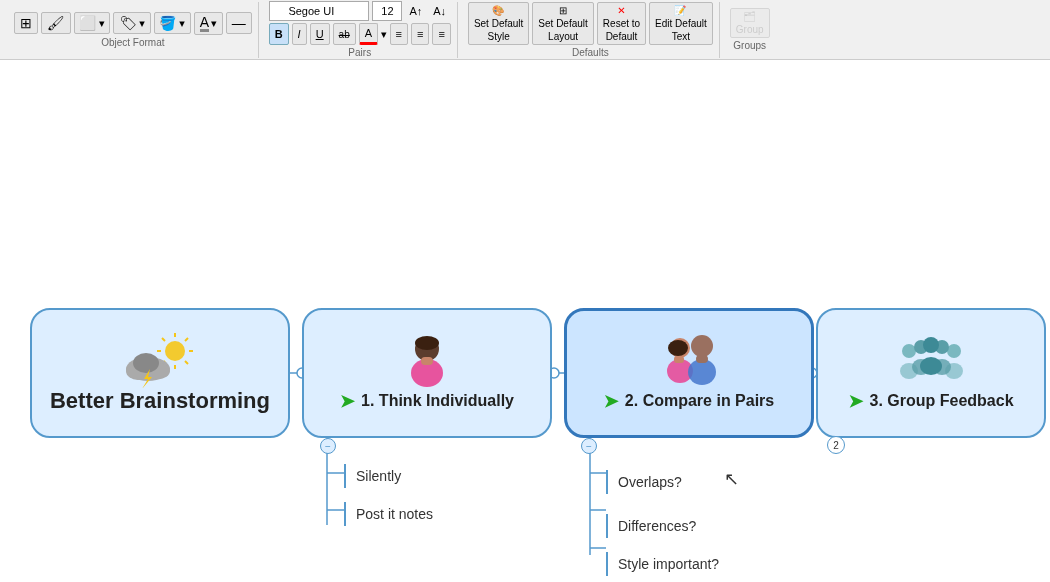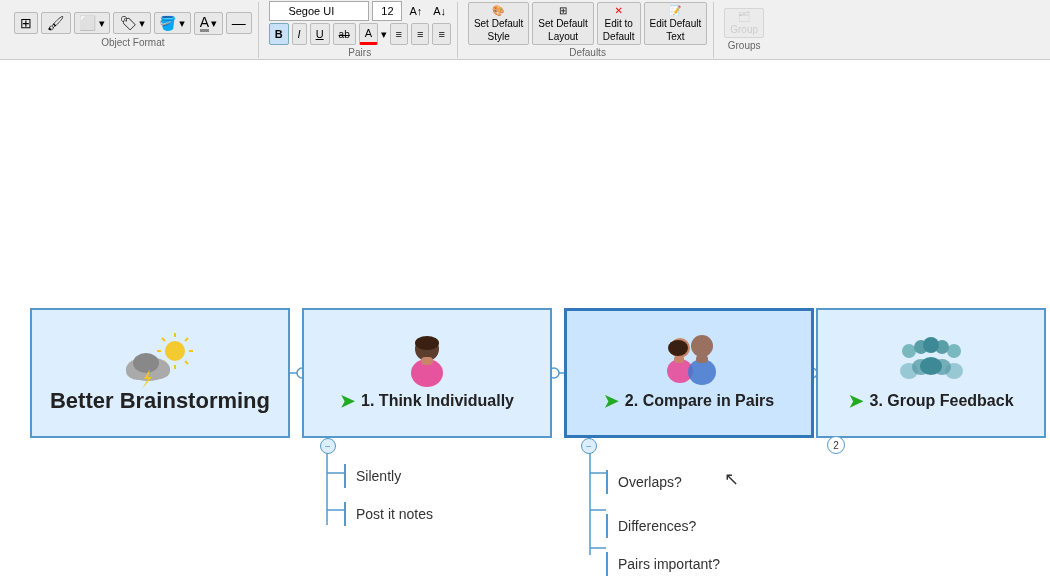--- a/index.html
+++ b/index.html
@@ -82,21 +82,21 @@
       width: 1050px;
       height: 522px;
       position: relative;
     }
 
     
     .node {
       position: absolute;
       background: #ddeeff;
       border: 2px solid #5599cc;
-      border-radius: 0;
+      border-radius: 20px;
       display: flex;
       flex-direction: column;
       align-items: center;
       justify-content: center;
     }
 
     .node-brainstorm {
       left: 30px;
       top: 248px;
       width: 260px;
@@ -260,21 +260,21 @@
           <span>Set Default</span>
           <span>Style</span>
       </button>
       <button class="tb-btn" style="flex-direction:column;font-size:10px;">
         <span>⊞</span>
           <span>Set Default</span>
           <span>Layout</span>
       </button>
       <button class="tb-btn" style="flex-direction:column;font-size:10px;">
         <span style="color:red;">✕</span>
-          <span>Edit to</span>
+          <span>Reset to</span>
           <span>Default</span>
       </button>
       <button class="tb-btn" style="flex-direction:column;font-size:10px;">
         <span>📝</span>
           <span>Edit Default</span>
           <span>Text</span>
       </button>
     </div>
     <div class="section-label">Defaults</div>
   </div>
@@ -402,18 +402,18 @@
   <div class="badge" style="left:827px; top:376px;">2</div>
 
   <div class="bullet-container" style="left:344px; top:404px;">
     <div class="bullet-item">Silently</div>
     <div class="bullet-item" style="margin-top:14px;">Post it notes</div>
   </div>
 
   <div class="bullet-container" style="left:606px; top:410px;">
     <div class="bullet-item">Overlaps?</div>
     <div class="bullet-item" style="margin-top:20px;">Differences?</div>
-    <div class="bullet-item" style="margin-top:14px;">Pairs important?</div>
+    <div class="bullet-item" style="margin-top:14px;">Style important?</div>
   </div>
 
   <div class="cursor" style="left:724px; top:408px;">↖</div>
 
 </div>
 
 </body></html>

